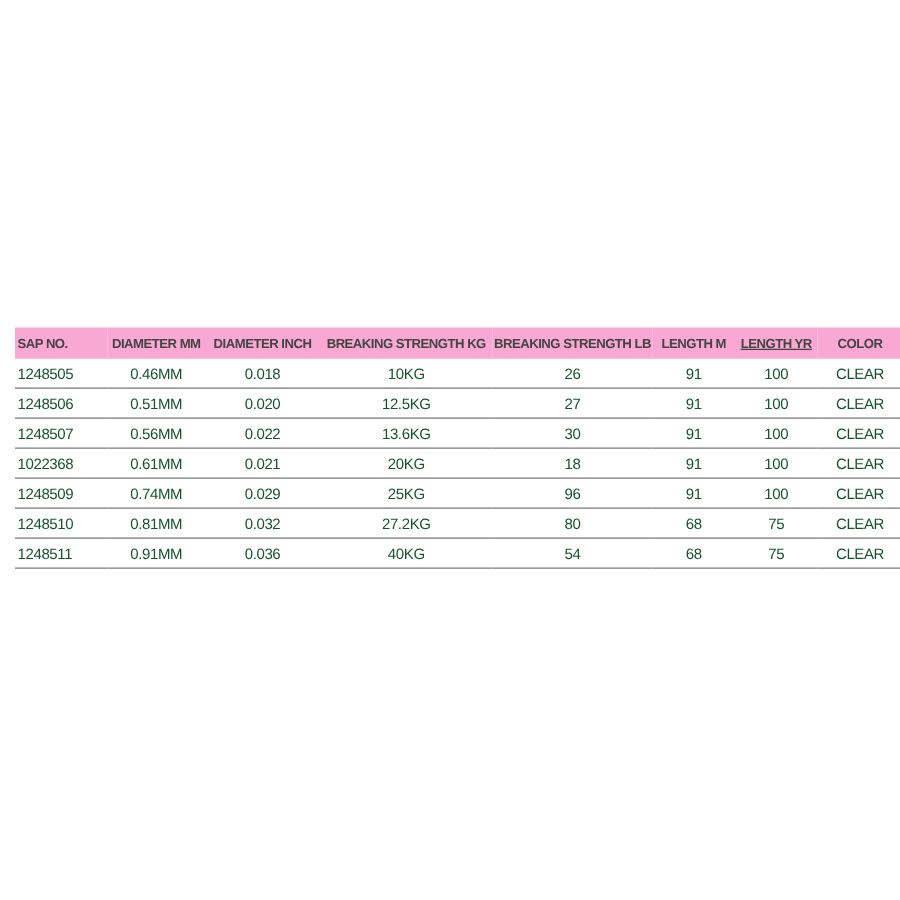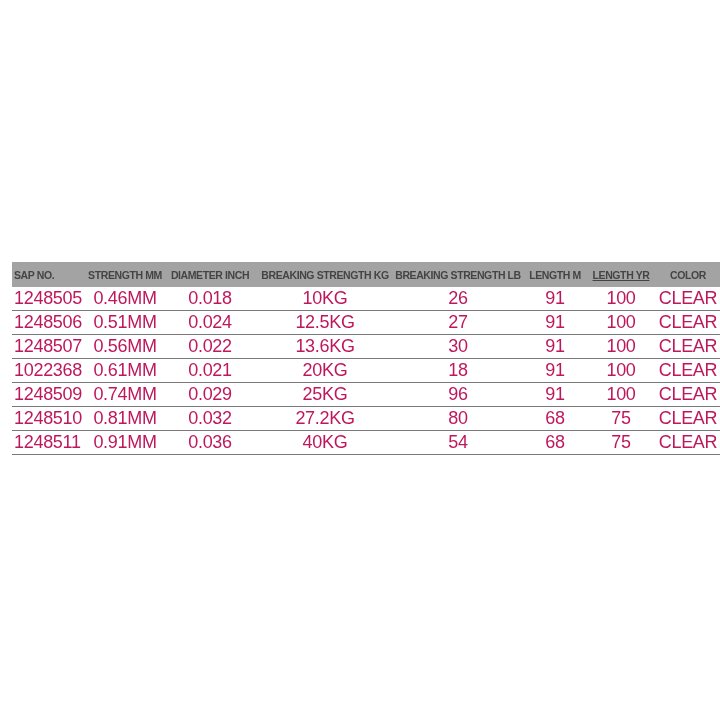--- a/index.html
+++ b/index.html
@@ -1,37 +1,37 @@
 <!DOCTYPE html>
 <html><head>
   <meta charset="utf-8">
   <style>
     html, body { margin: 0; padding: 0; background: #ffffff; }
     body { width: 720px; height: 720px; position: relative; overflow: hidden;
            font-family: "Liberation Sans", sans-serif; color: #3a3a3a; }
     .spec-table { position: absolute; left: 12px; top: 262px; width: 708px;
                   border-collapse: collapse; table-layout: fixed; }
-    .spec-table th { background: #a3a3a3; color: #444444; font-weight: bold;
+    .spec-table th { background: #f9a8d4; color: #444444; font-weight: bold;
                      font-size: 10.5px; height: 25px; padding: 0; text-align: center;
                      letter-spacing: -0.4px; white-space: nowrap; }
-    .spec-table td { font-size: 18px; height: 23px; padding: 0; text-align: center;
-                     border-bottom: 1.5px solid #7a7a7a; color: #be185d; letter-spacing: -0.3px;
+    .spec-table td { font-size: 12px; height: 23px; padding: 0; text-align: center;
+                     border-bottom: 1.5px solid #7a7a7a; color: #14532d; letter-spacing: -0.3px;
                      white-space: nowrap; }
     .spec-table th:first-child, .spec-table td:first-child { text-align: left; padding-left: 2px; }
     .c0 { width: 72px; } .c1 { width: 78px; } .c2 { width: 92px; } .c3 { width: 138px; }
     .c4 { width: 128px; } .c5 { width: 66px; } .c6 { width: 66px; text-decoration: underline; } .c7 { width: 68px; }
   </style>
 </head>
 <body>
 
 <table class="spec-table">
   <thead>
     <tr>
       <th class="c0">SAP NO.</th>
-      <th class="c1">STRENGTH MM</th>
+      <th class="c1">DIAMETER MM</th>
       <th class="c2">DIAMETER INCH</th>
       <th class="c3">BREAKING STRENGTH KG</th>
       <th class="c4">BREAKING STRENGTH LB</th>
       <th class="c5">LENGTH M</th>
       <th class="c6">LENGTH YR</th>
       <th class="c7">COLOR</th>
     </tr>
   </thead>
   <tbody>
     <tr>
@@ -40,21 +40,21 @@
       <td>0.018</td>
       <td>10KG</td>
       <td>26</td>
       <td>91</td>
       <td>100</td>
       <td>CLEAR</td>
     </tr>
     <tr>
       <td>1248506</td>
       <td>0.51MM</td>
-      <td>0.024</td>
+      <td>0.020</td>
       <td>12.5KG</td>
       <td>27</td>
       <td>91</td>
       <td>100</td>
       <td>CLEAR</td>
     </tr>
     <tr>
       <td>1248507</td>
       <td>0.56MM</td>
       <td>0.022</td>

